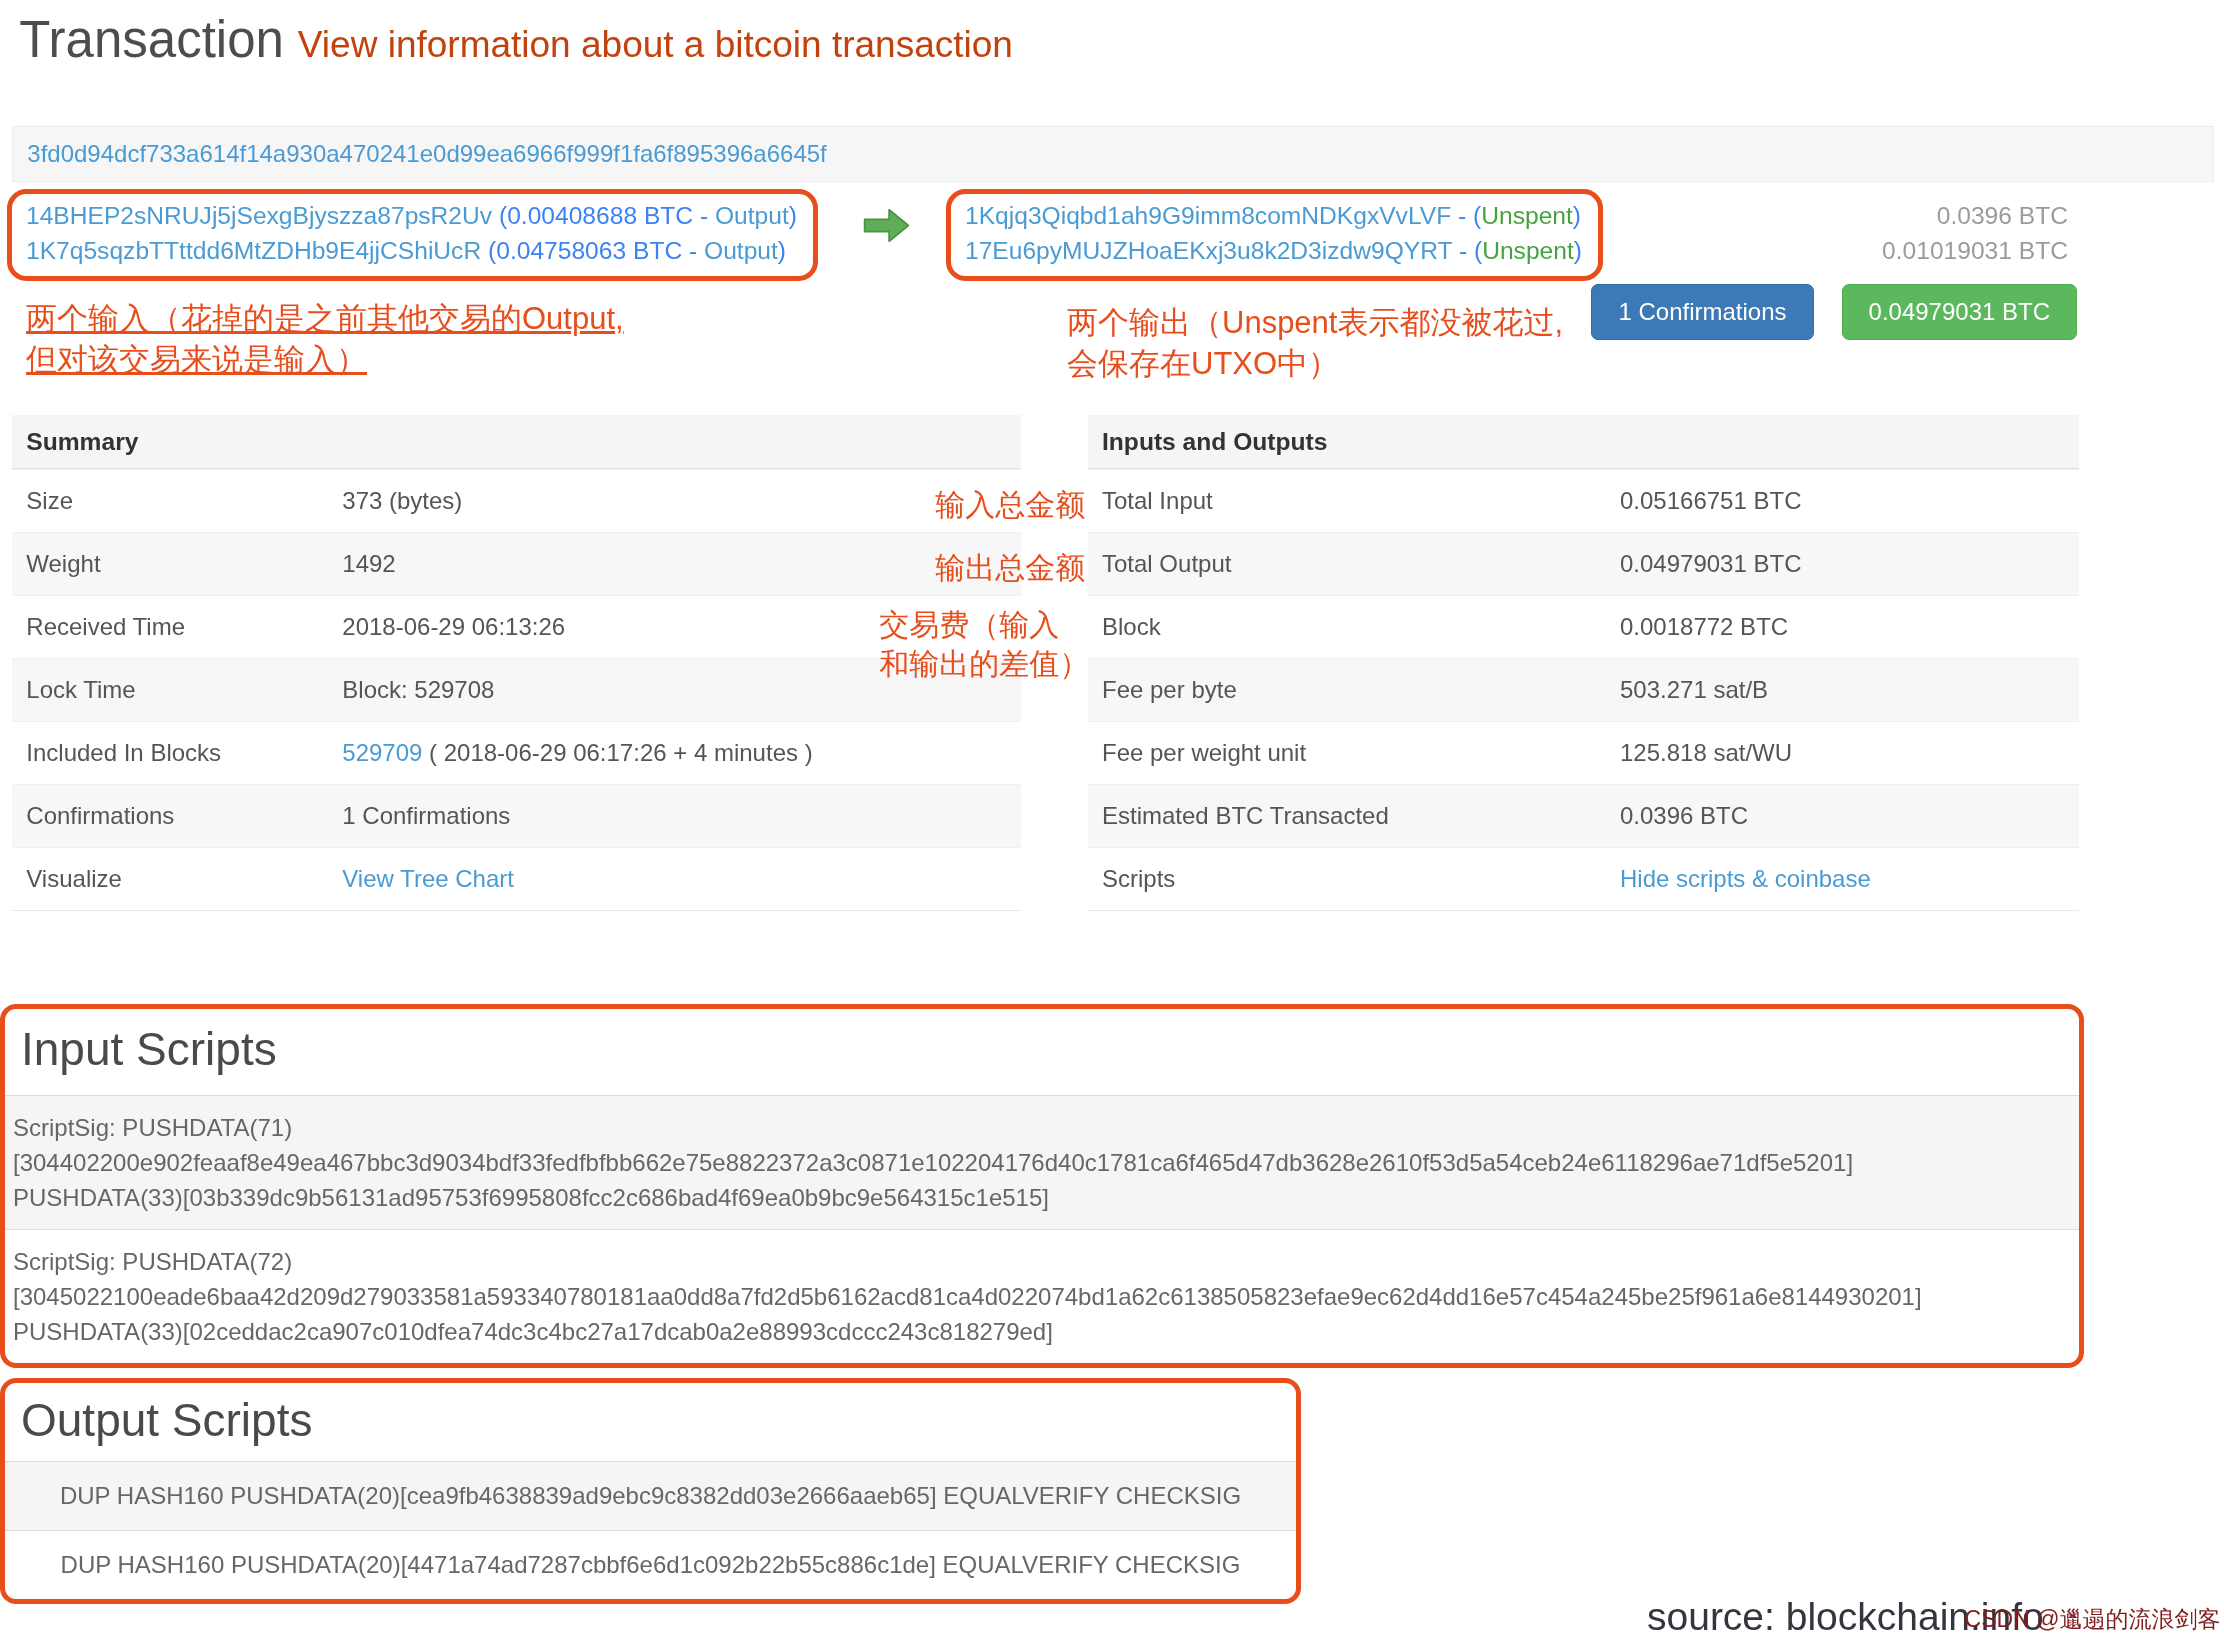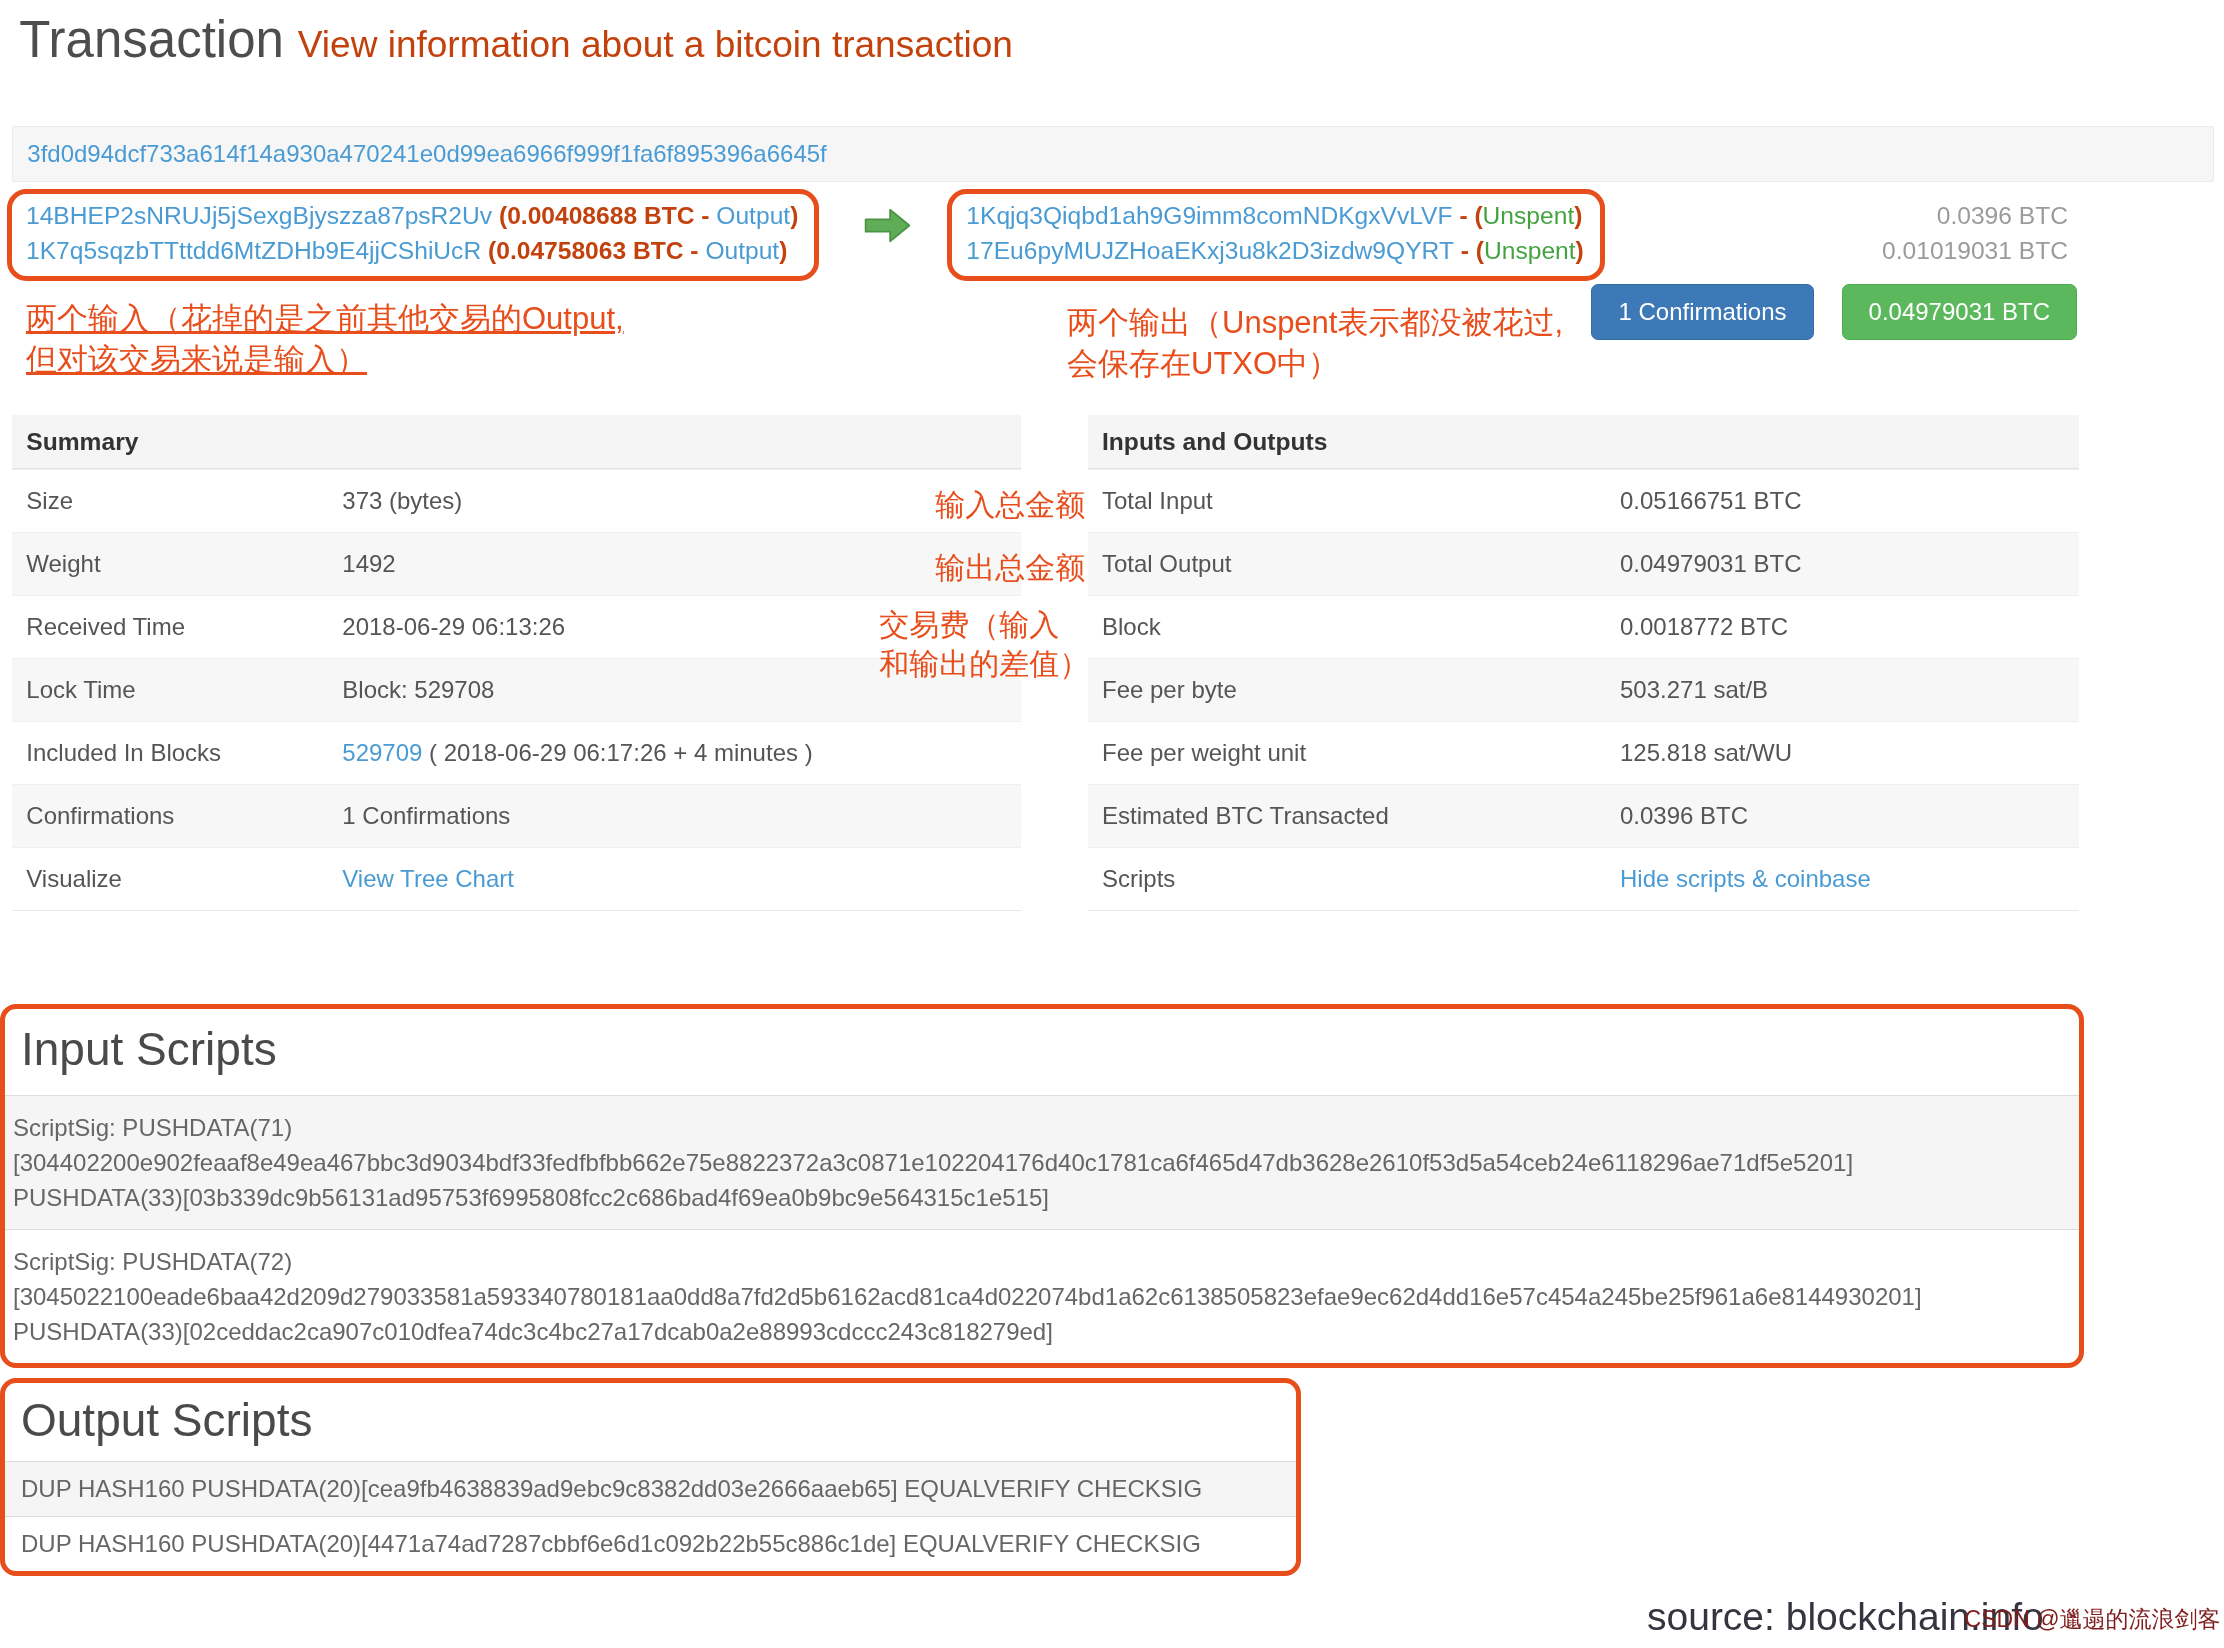--- a/index.html
+++ b/index.html
@@ -31,21 +31,21 @@
 
   
   .tx-row { display: flex; align-items: flex-start; padding: 7px 0 0 7px; }
   .io-box {
     border: 5.3px solid #e84e1c;
     border-radius: 19.3px;
     padding: 4.4px 16px 8px 14px;
     background: #fff;
   }
   .io-line { font-size: 24.6px; line-height: 35px; white-space: nowrap; }
-  .muted { color: #c2410c; font-weight: bold; }
+  .muted { color: #3b82f6; }
   .status-green { color: #44a340; }
   .arrow-wrap { margin: 17.6px 35px 0 44px; flex-shrink: 0; }
   .amounts {
     margin-left: auto;
     padding: 9.7px 156px 0 0;
     text-align: right;
     font-size: 24.6px;
     line-height: 35px;
     color: #9b9b9b;
     white-space: nowrap;
@@ -106,21 +106,21 @@
     overflow: hidden;
   }
   .input-scripts { margin-top: 93px; margin-right: 140px; }
   .script-box h2 { font-size: 46px; font-weight: 400; color: #4a4a4a; line-height: 53px; padding: 14px 16px 19.3px; }
   .script-row {
     border-top: 0.9px solid #dddddd;
     padding: 14px 8px;
     font-size: 24px; line-height: 35px; color: #666;
   }
   .script-row.shade { background: #f5f5f5; }
-  .script-row.single { padding: 13px 16px; line-height: 28px; }
+  .script-row.single { padding: 20px 16px; line-height: 28px; text-align: center; }
 
   .scripts-note { margin: 14px 0 0 865px; color: #e84e1c; font-size: 32px; line-height: 41px; font-weight: 500; }
 
   .output-scripts { margin-top: 10.5px; width: 1301px; }
   .output-scripts h2 { padding: 10.5px 16px 14px; }
 
   
   .source-line { position: absolute; left: 1647px; bottom: 10.5px; font-size: 39px; color: #35343f; white-space: nowrap; }
   .watermark { position: absolute; right: 3.5px; bottom: 14px; font-size: 23px; color: #7f1d1d; white-space: nowrap; }
 </style>

